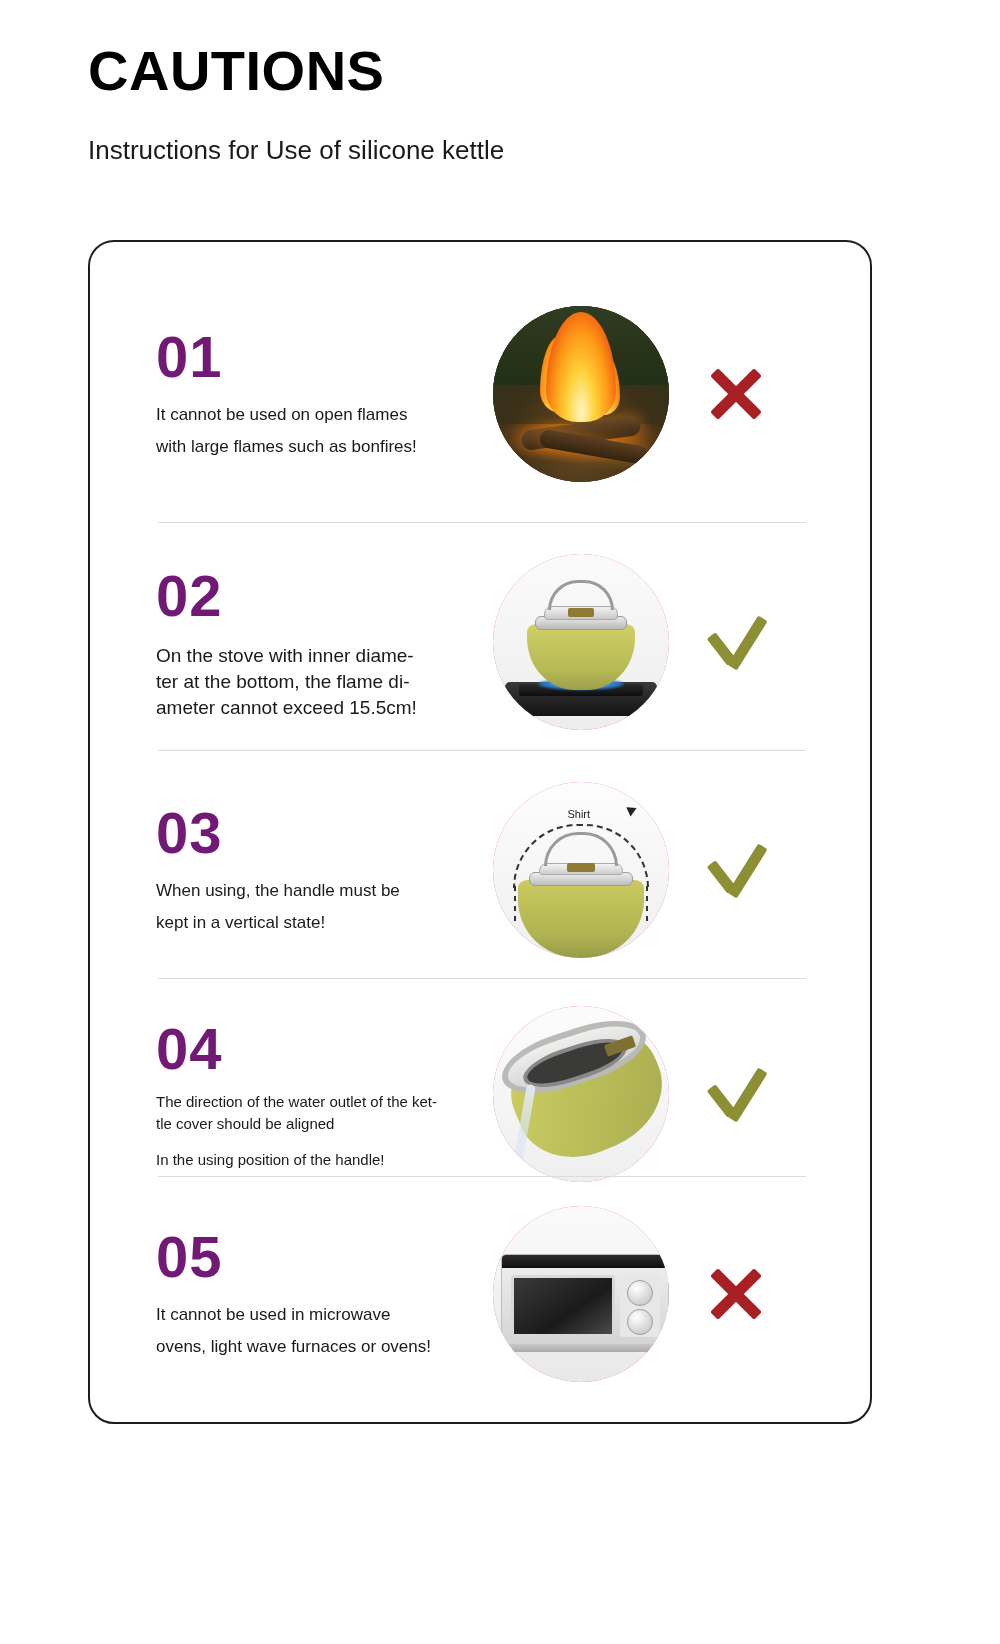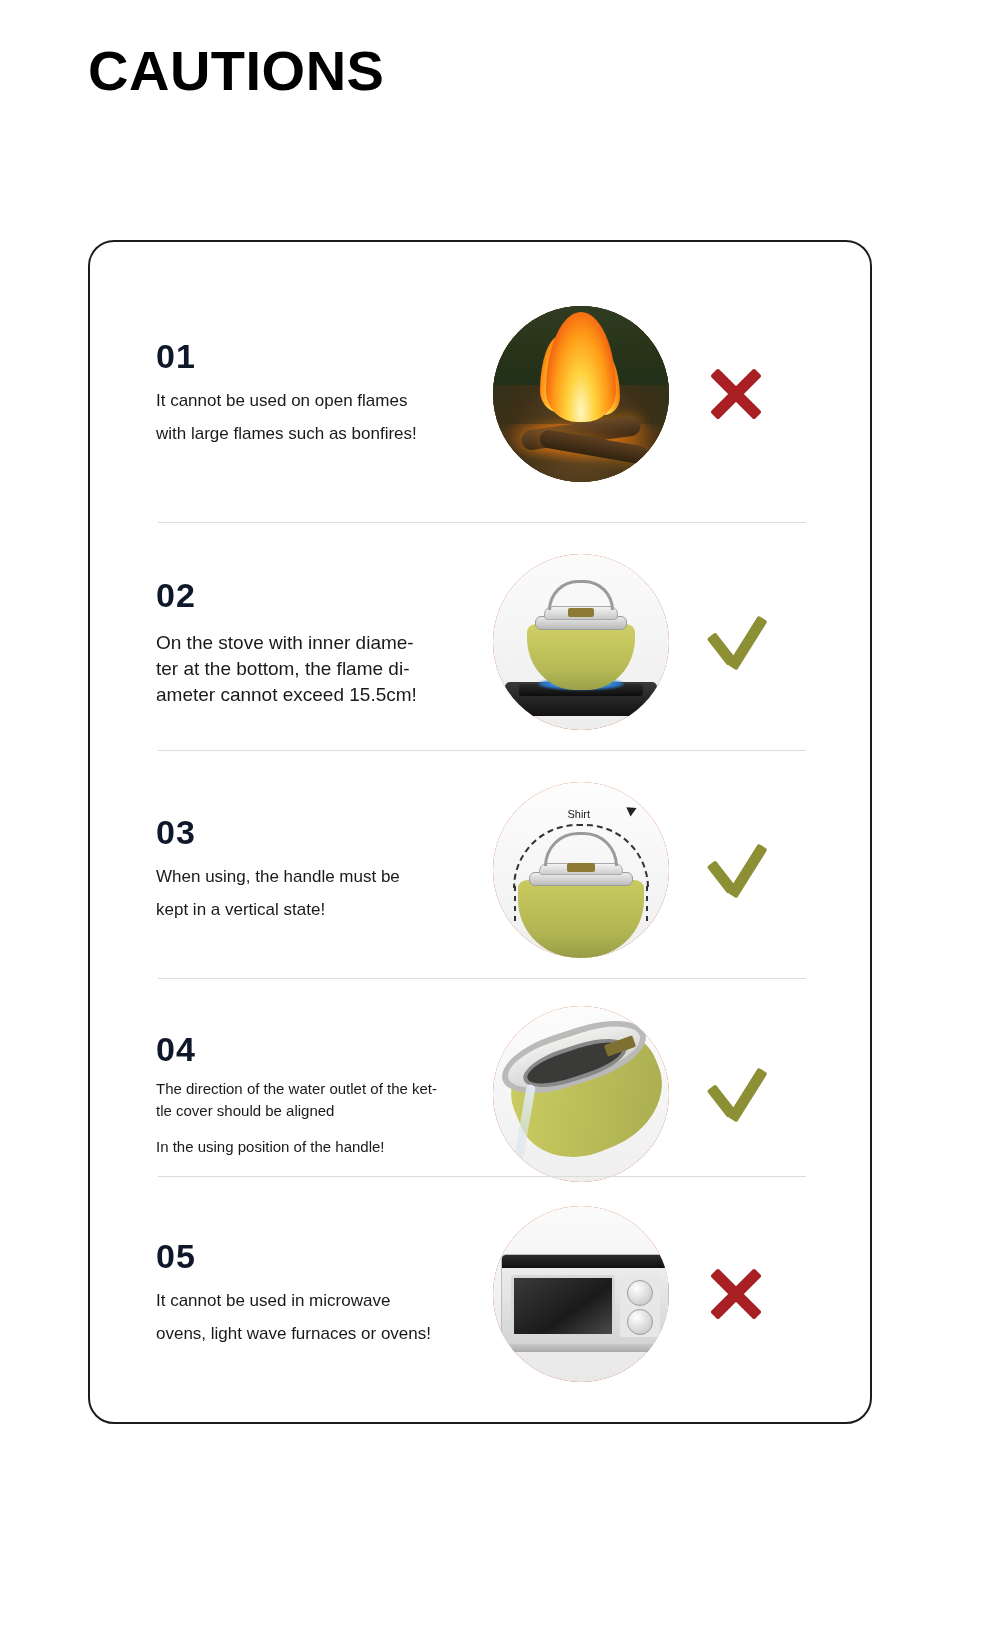--- a/index.html
+++ b/index.html
@@ -51,24 +51,24 @@
   .row-inner {
     display: flex;
     width: 100%;
     align-items: center;
   }
   .text-col {
     width: 330px;
     flex: 0 0 330px;
   }
   .num {
-    font-size: 34px;
+    font-size: 58px;
     font-weight: 700;
     letter-spacing: 1px;
-    color: #0f172a;
+    color: #701a75;
     line-height: 1.1;
     margin-bottom: 10px;
   }
   .line {
     font-size: 17px;
     color: #1a1a1a;
     line-height: 1.9;
   }
   .line.small {
     font-size: 14px;
@@ -96,21 +96,21 @@
     display: flex;
     justify-content: center;
     align-items: center;
   }
 
   .circle {
     width: 176px; height: 176px;
     border-radius: 50%;
     overflow: hidden;
     position: relative;
-    background: #c2410c;
+    background: #ec4899;
   }
 
   .divider {
     position: absolute;
     left: 68px;
     width: 648px;
     height: 1px;
     background: #dcdcdc;
   }
 
@@ -444,20 +444,21 @@
     left: 38px; top: 0px;
     transform: rotate(32deg);
   }
 </style>
 </head>
 <body>
 
 <div class="page">
 
   <div class="title">CAUTIONS</div>
+  <div class="subtitle">Instructions for Use of silicone kettle</div>
 
   <div class="card">
 
     <div class="row" style="position:absolute; left:0; top:52px; width:784px; height:200px;">
       <div class="row-inner">
         <div class="text-col">
           <div class="num">01</div>
           <div class="line">It cannot be used on open flames</div>
           <div class="line">with large flames such as bonfires!</div>
         </div>

